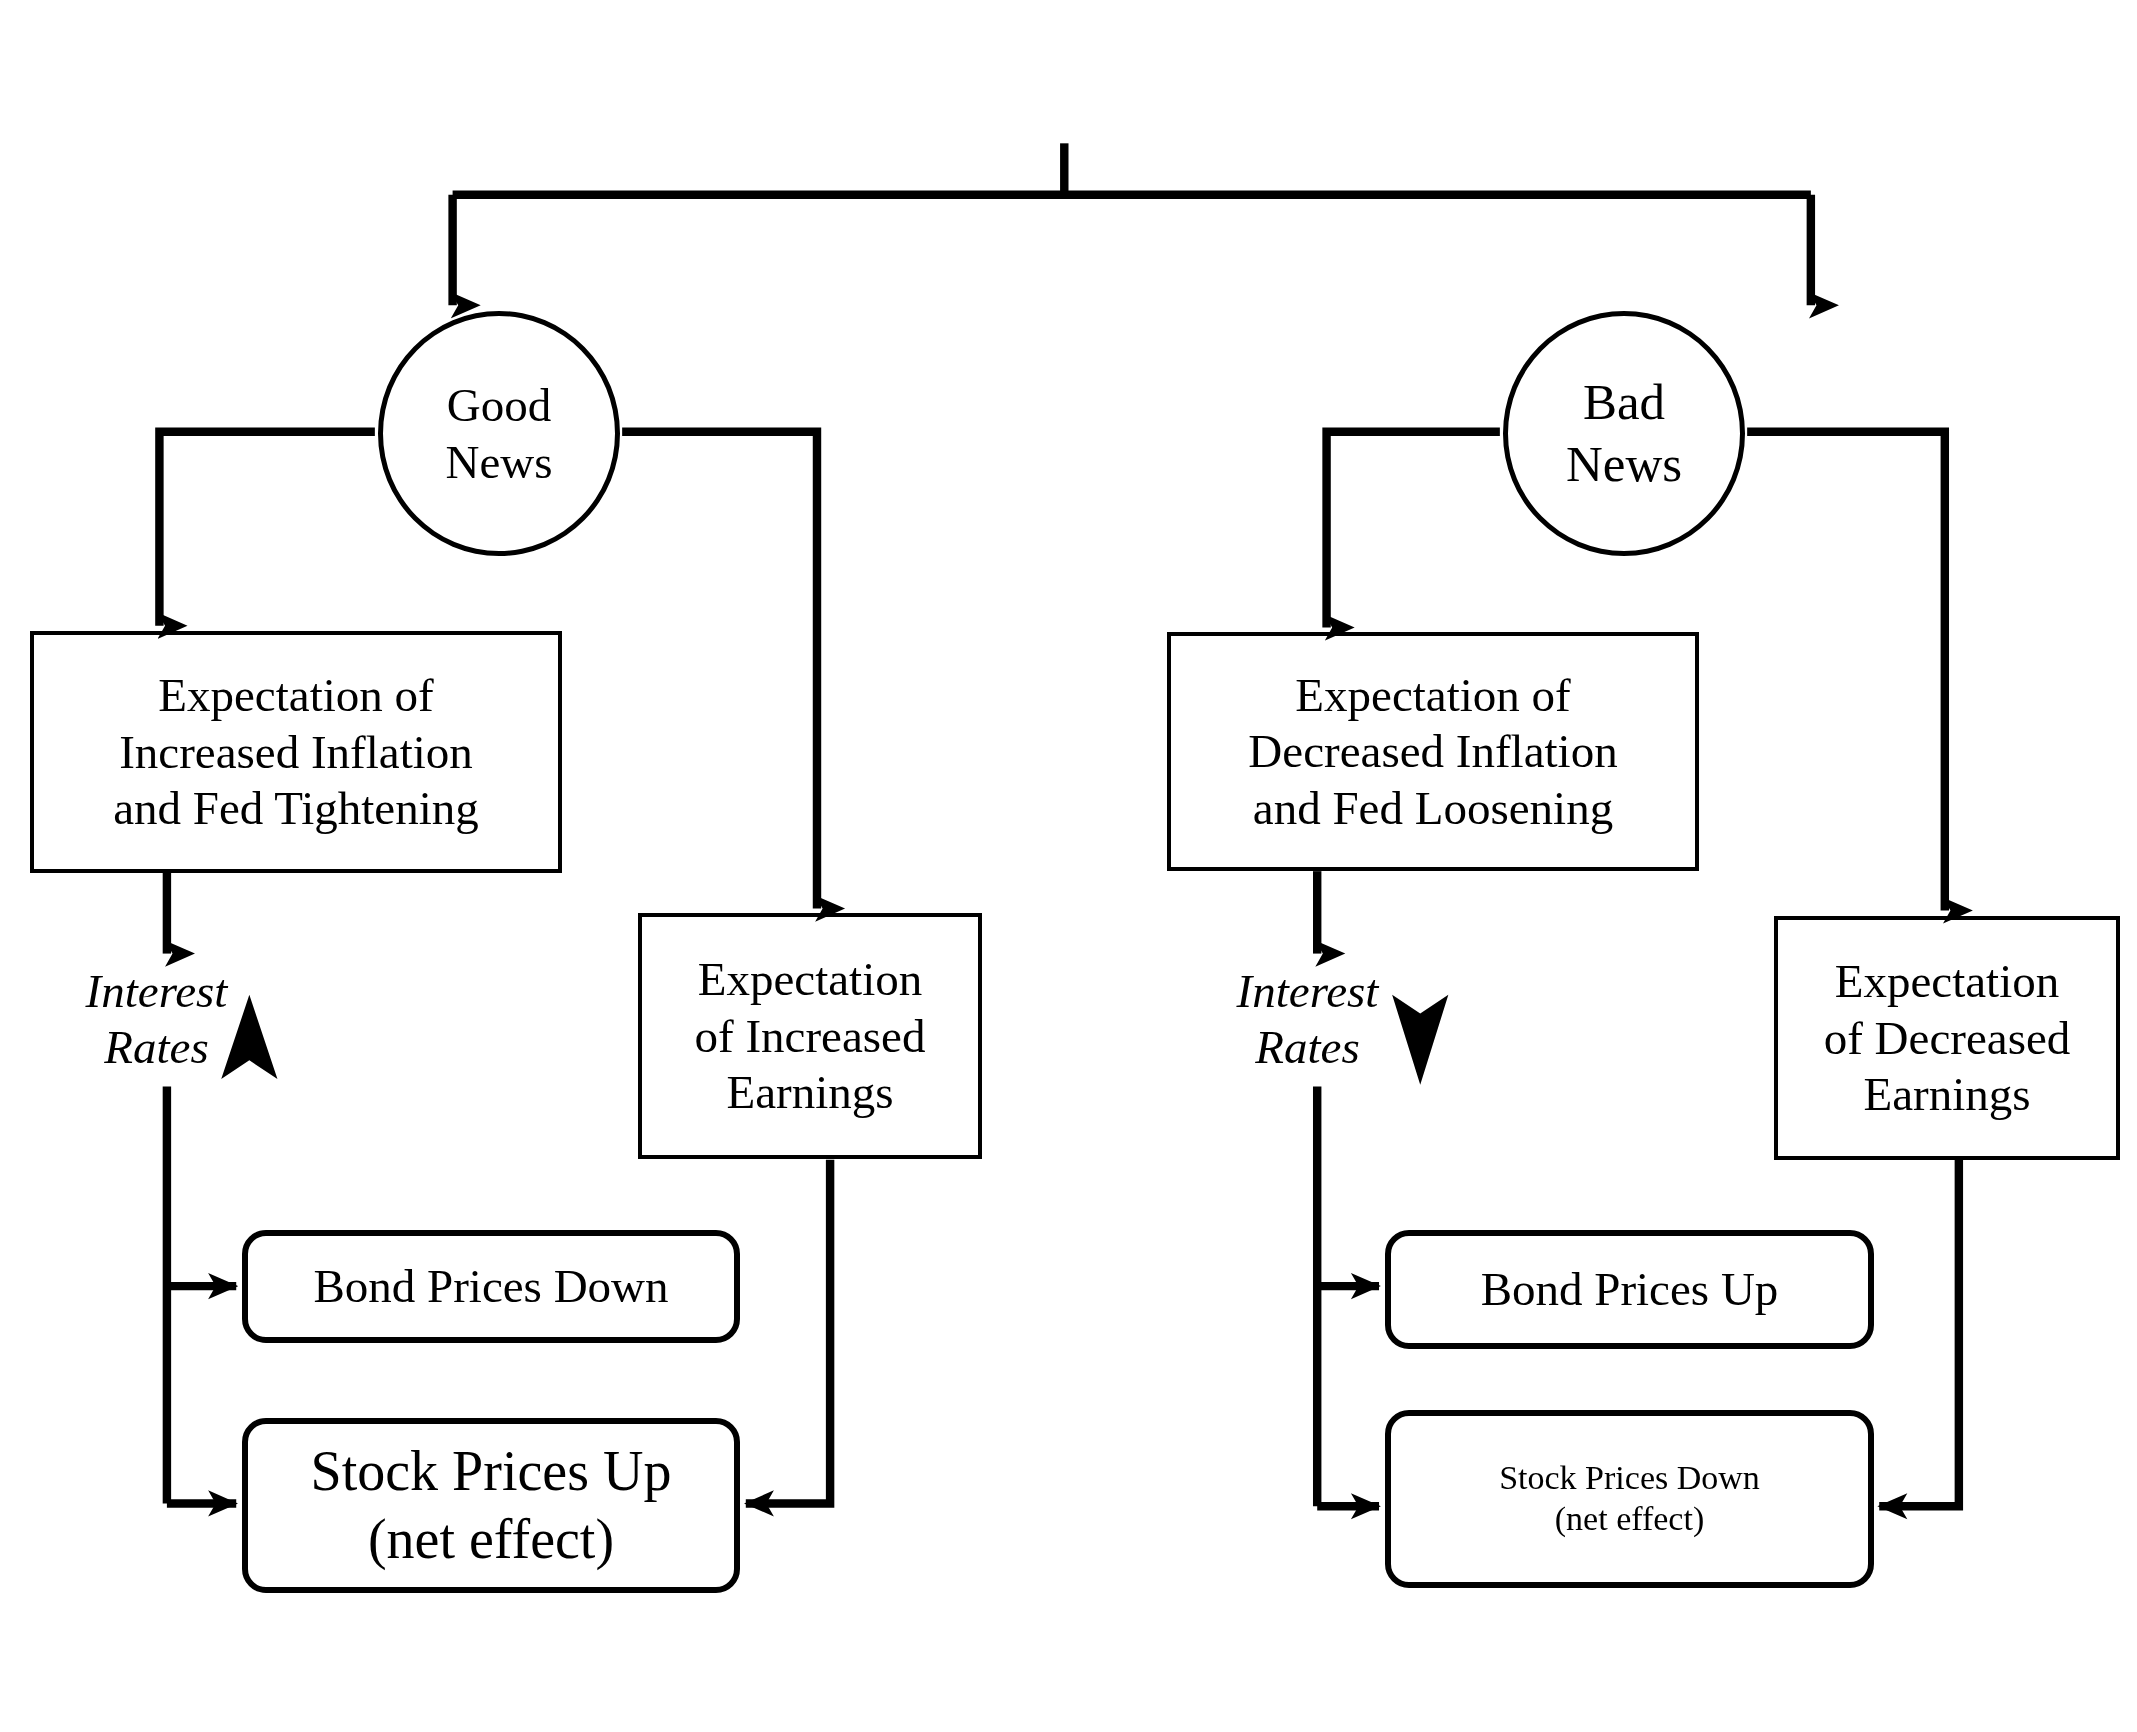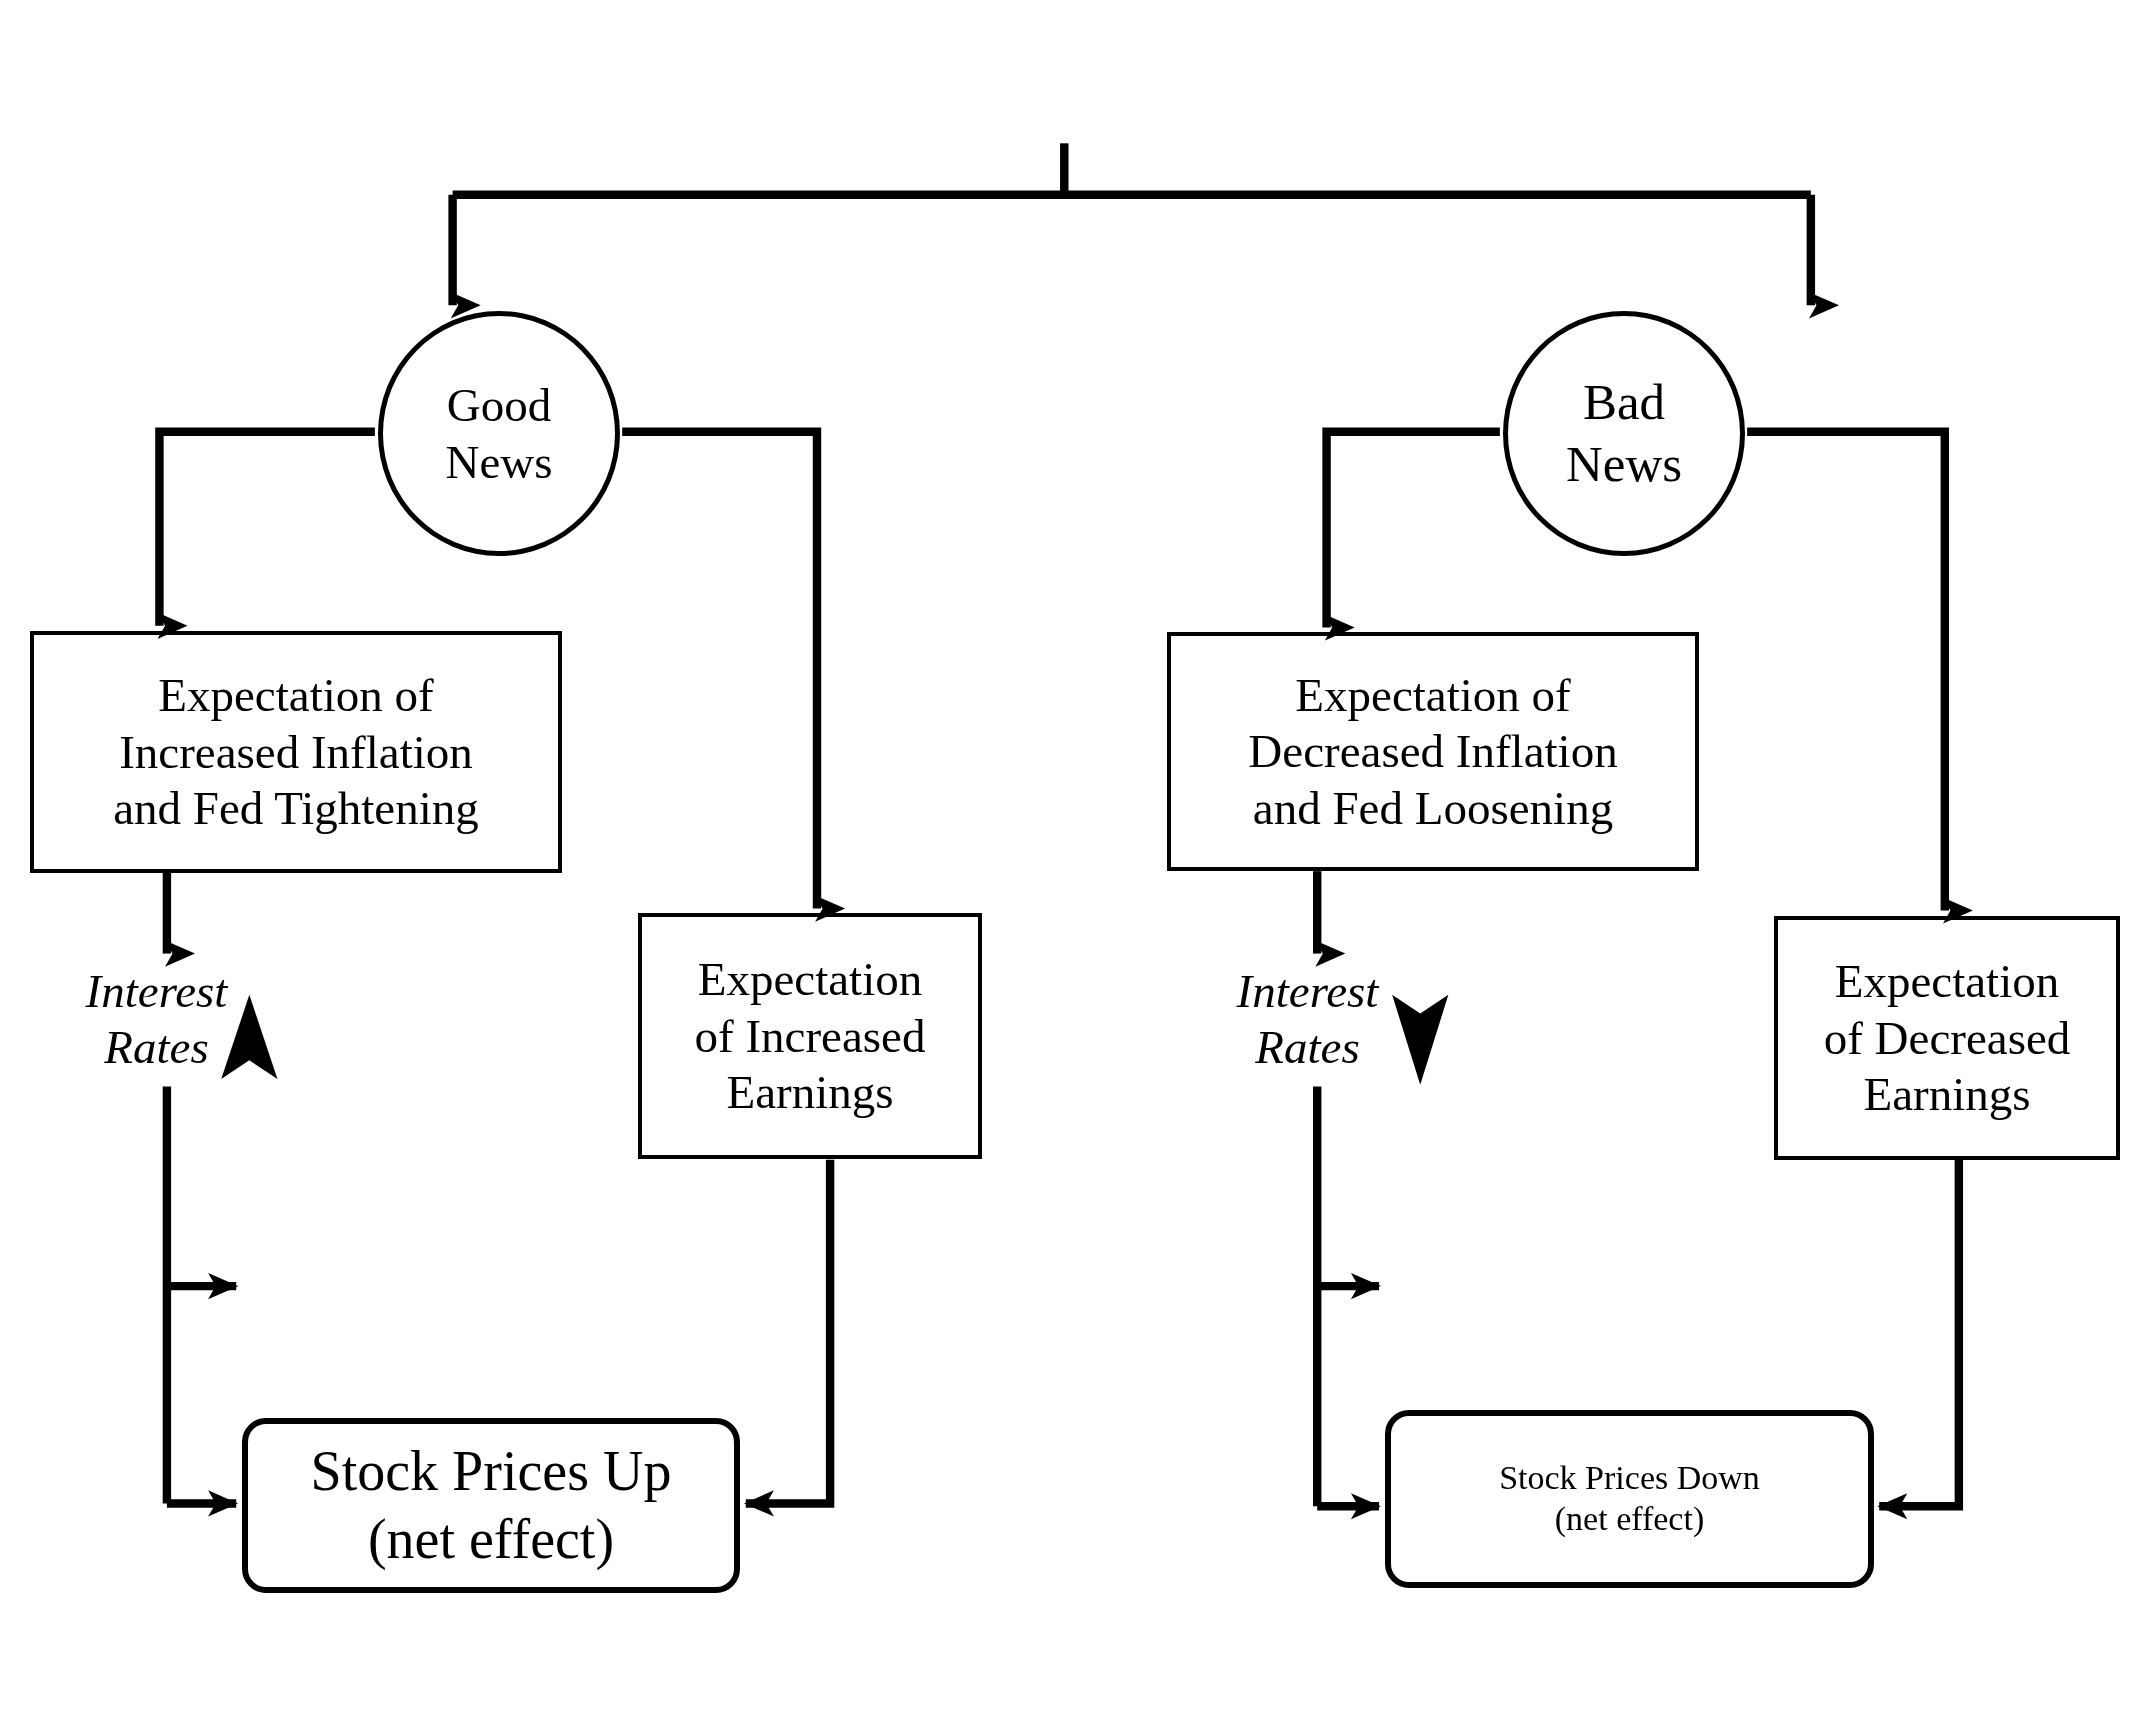--- a/index.html
+++ b/index.html
@@ -171,21 +171,27 @@
 of Increased
 Earnings</span>
   </div>
 
   <div id="node-exp-dec-ern" class="node rect-node">
     <span class="label">Expectation
 of Decreased
 Earnings</span>
   </div>
 
-
+  <div id="node-bond-down" class="node round-node">
+    <span class="label">Bond Prices Down</span>
+  </div>
+
+  <div id="node-bond-up" class="node round-node">
+    <span class="label">Bond Prices Up</span>
+  </div>
 
   <div id="node-stock-up" class="node round-node">
     <span class="label">Stock Prices Up
 (net effect)</span>
   </div>
 
   <div id="node-stock-down" class="node round-node">
     <span class="label">Stock Prices Down
 (net effect)</span>
   </div>

